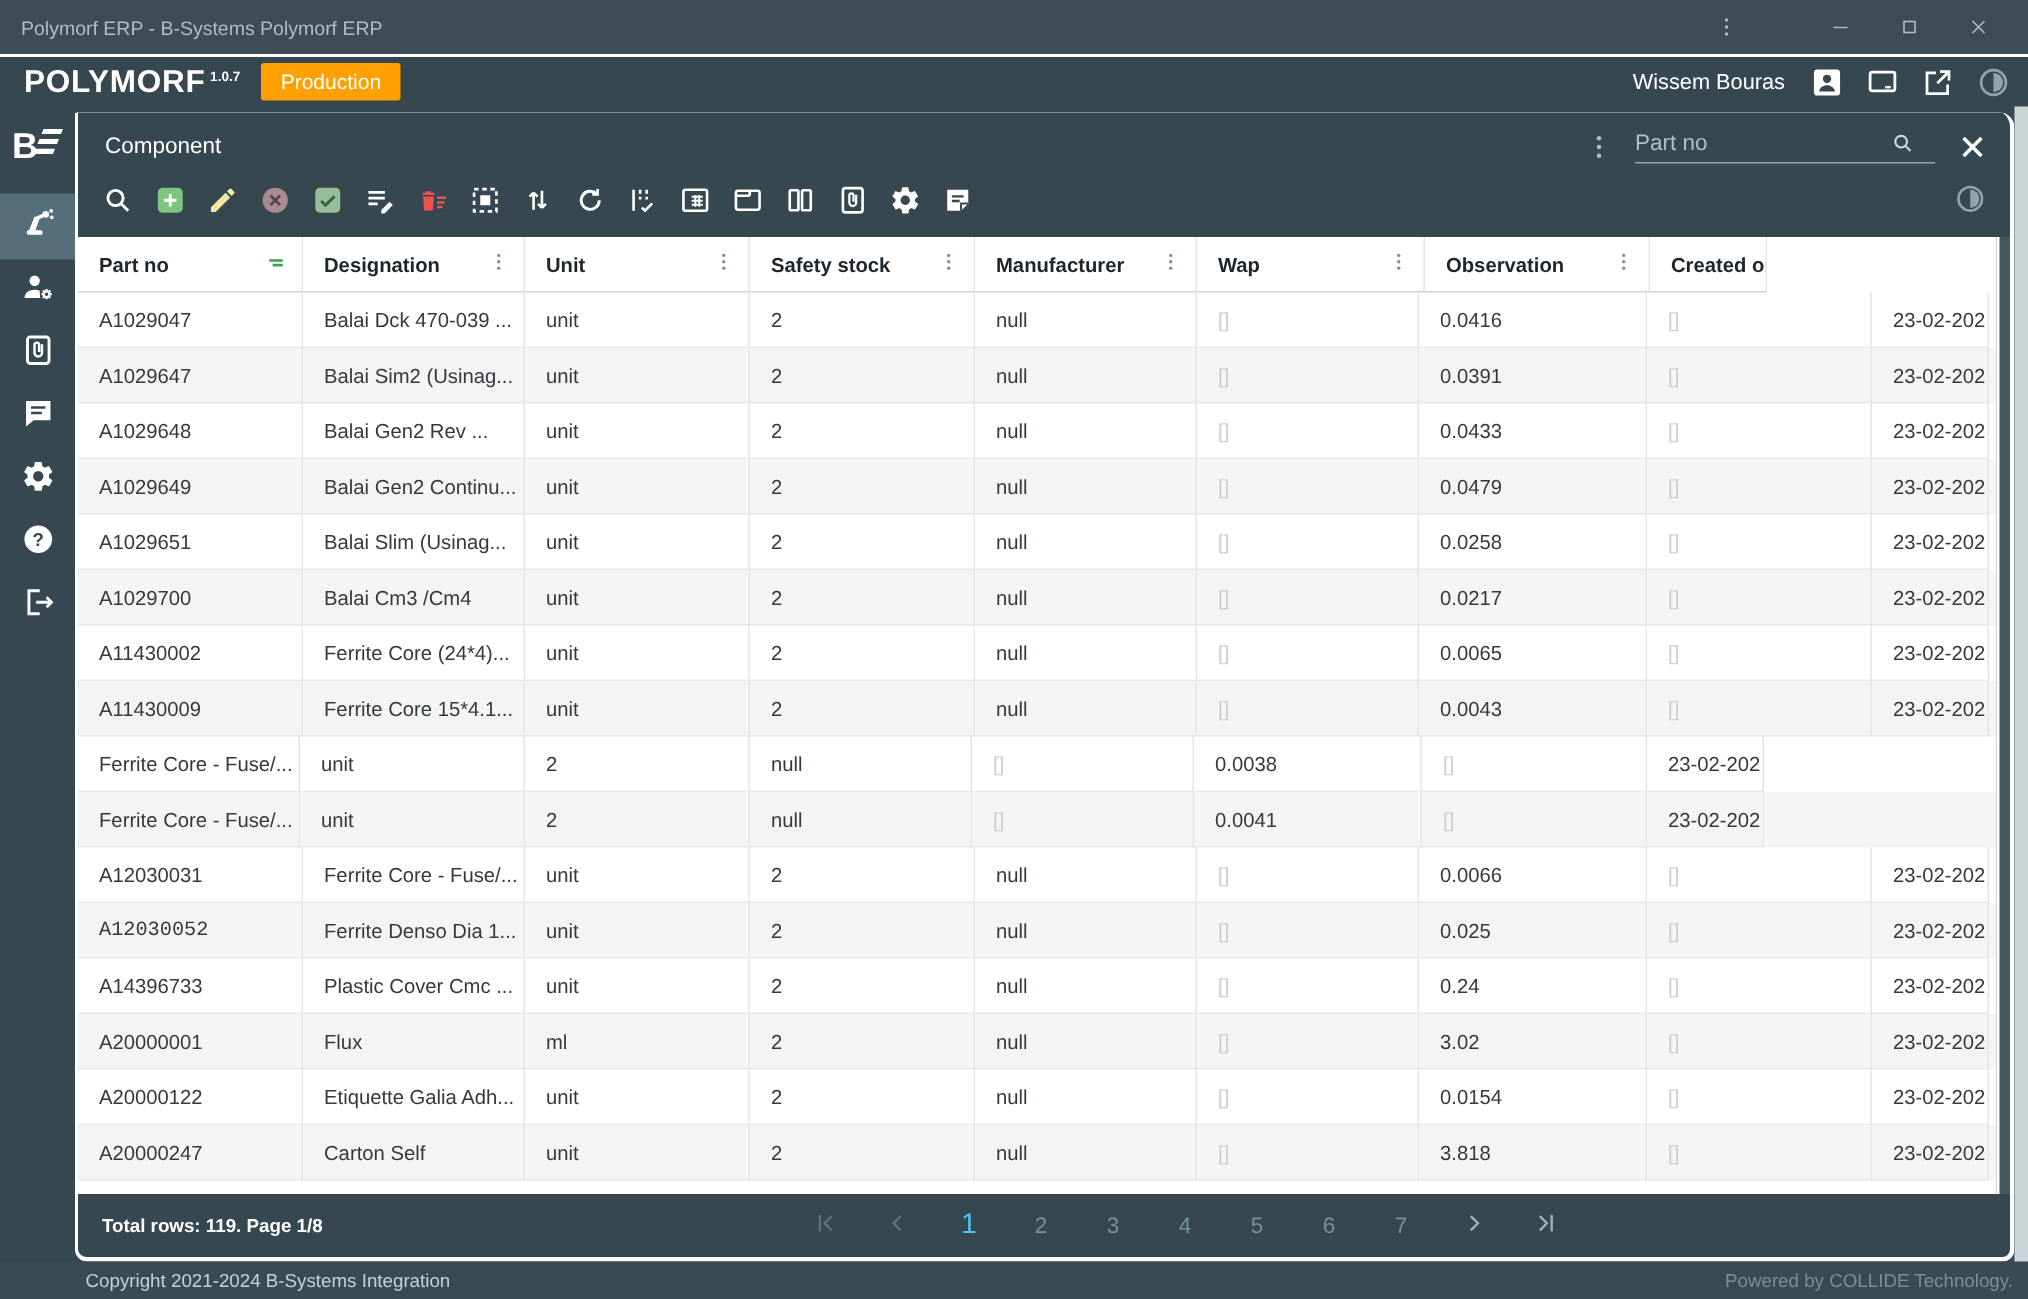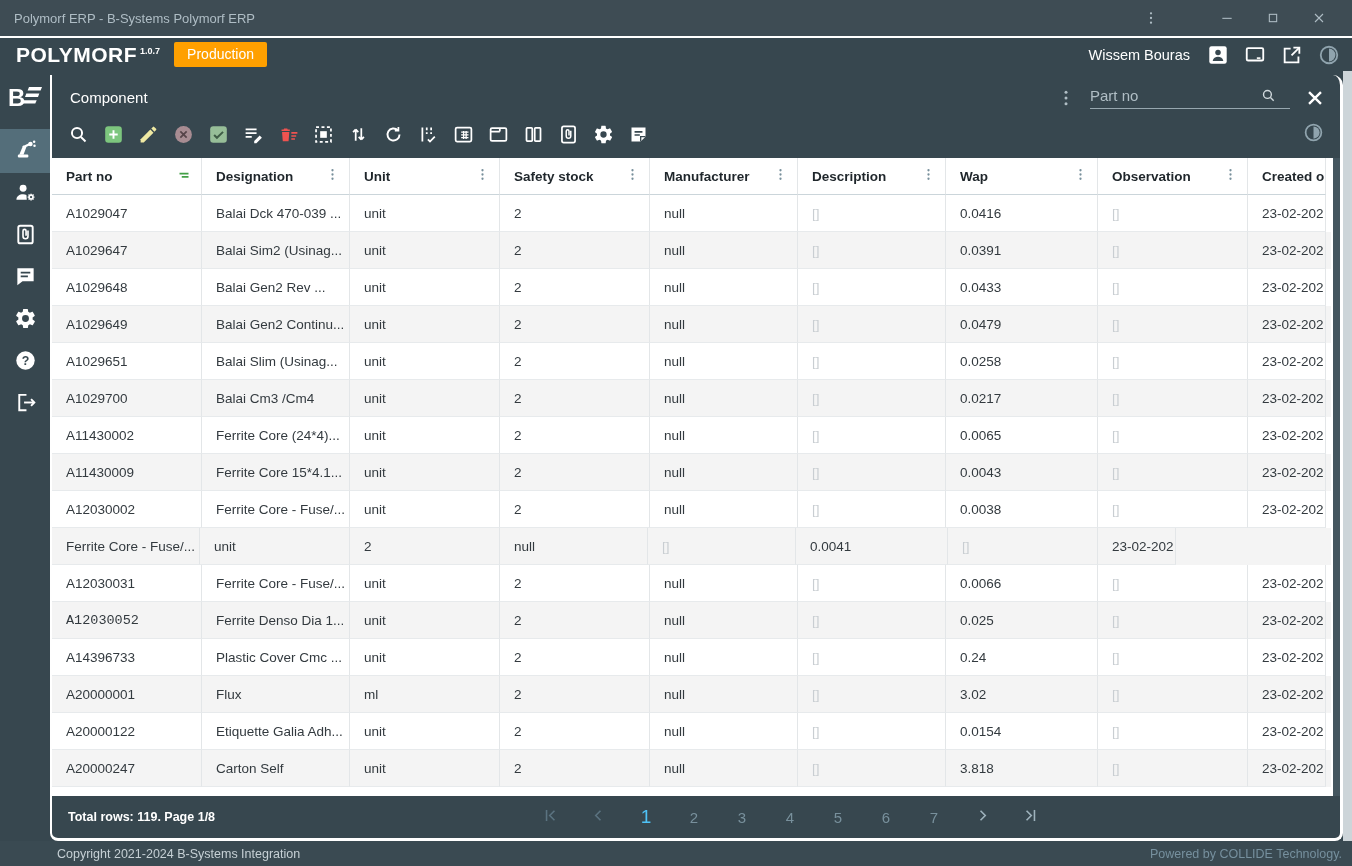--- a/index.html
+++ b/index.html
@@ -429,30 +429,20 @@
                 <div class="g-cell" style="width: 148px;">
                   <span>Manufacturer</span>
                   <span class="col-menu"><svg viewBox="0 0 24 24">
                       <g fill="#78909C">
                         <circle cx="12" cy="6" r="1.6"></circle>
                         <circle cx="12" cy="12" r="1.6"></circle>
                         <circle cx="12" cy="18" r="1.6"></circle>
                       </g>
                     </svg></span>
                 </div>
-                <div class="g-cell" style="width: 148px;">
-                  <span>Description</span>
-                  <span class="col-menu"><svg viewBox="0 0 24 24">
-                      <g fill="#78909C">
-                        <circle cx="12" cy="6" r="1.6"></circle>
-                        <circle cx="12" cy="12" r="1.6"></circle>
-                        <circle cx="12" cy="18" r="1.6"></circle>
-                      </g>
-                    </svg></span>
-                </div>
                 <div class="g-cell" style="width: 152px;">
                   <span>Wap</span>
                   <span class="col-menu"><svg viewBox="0 0 24 24">
                       <g fill="#78909C">
                         <circle cx="12" cy="6" r="1.6"></circle>
                         <circle cx="12" cy="12" r="1.6"></circle>
                         <circle cx="12" cy="18" r="1.6"></circle>
                       </g>
                     </svg></span>
                 </div>
@@ -552,21 +542,20 @@
                 <div class="g-cell" style="width: 148px;">Ferrite Core 15*4.1...</div>
                 <div class="g-cell" style="width: 150px;">unit</div>
                 <div class="g-cell" style="width: 150px;">2</div>
                 <div class="g-cell" style="width: 148px;">null</div>
                 <div class="g-cell muted" style="width: 148px;">[]</div>
                 <div class="g-cell" style="width: 152px;">0.0043</div>
                 <div class="g-cell muted" style="width: 150px;">[]</div>
                 <div class="g-cell" style="width: 78px;">23-02-202</div>
               </div>
               <div class="g-row">
-                <div class="g-cell" style="width: 150px;">A12030002</div>
                 <div class="g-cell" style="width: 148px;">Ferrite Core - Fuse/...</div>
                 <div class="g-cell" style="width: 150px;">unit</div>
                 <div class="g-cell" style="width: 150px;">2</div>
                 <div class="g-cell" style="width: 148px;">null</div>
                 <div class="g-cell muted" style="width: 148px;">[]</div>
                 <div class="g-cell" style="width: 152px;">0.0038</div>
                 <div class="g-cell muted" style="width: 150px;">[]</div>
                 <div class="g-cell" style="width: 78px;">23-02-202</div>
               </div>
               <div class="g-row stripe">

